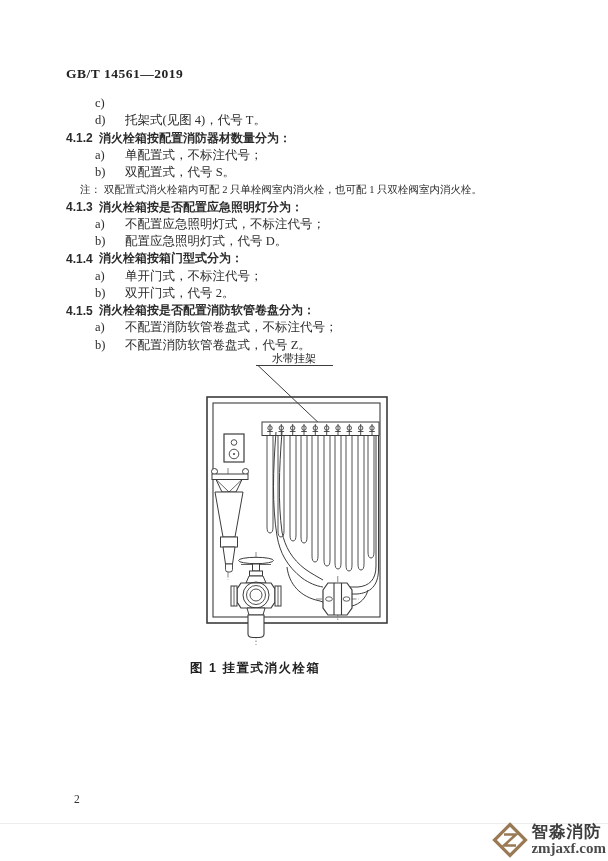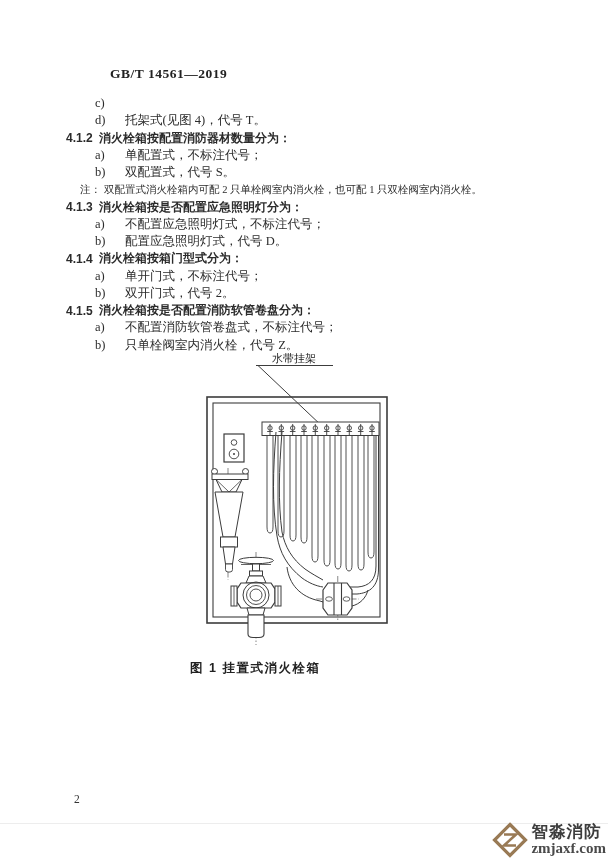--- a/index.html
+++ b/index.html
@@ -3,21 +3,21 @@
 <meta charset="utf-8">
 <style>
   html,body{margin:0;padding:0;}
   body{
     width:608px;height:861px;position:relative;background:#ffffff;
     font-family:"Liberation Serif","DejaVu Serif",serif;
     color:#2b2b2b;overflow:hidden;
   }
   .page-header{
     position:absolute;left:66px;top:66px;
-    font-size:13.5px;font-weight:bold;letter-spacing:.5px;color:#222;margin-left:44px;
+    font-size:13.5px;font-weight:bold;letter-spacing:.5px;color:#222;
   }
   .textblock{position:absolute;left:66px;top:95px;width:486px;}
   .line{display:flex;align-items:center;height:17.25px;font-size:12.5px;white-space:nowrap;}
   .line .lbl{flex:0 0 auto;}
   .line.clause{font-weight:bold;font-family:"Liberation Sans","DejaVu Sans",sans-serif;font-size:12px;align-items:center;}
   .line.clause .lbl{width:33px;}
   .line.item{padding-left:29px;}
   .line.item .lbl{width:30px;}
   .line.note{padding-left:14px;font-size:10.5px;}
   .line.note .lbl{margin-right:3px;}
@@ -94,21 +94,21 @@
   <div class="line clause">
       <span class="lbl">4.1.5</span>
       <span>消火栓箱按是否配置消防软管卷盘分为：</span>
     </div>
   <div class="line item">
       <span class="lbl">a)</span>
       <span>不配置消防软管卷盘式，不标注代号；</span>
     </div>
   <div class="line item">
       <span class="lbl">b)</span>
-      <span>只单栓阀室内消火栓，代号 Z。</span>
+      <span>不配置消防软管卷盘式，代号 Z。</span>
     </div>
 </div>
 
 <svg class="figure-svg" width="210" height="315" viewBox="0 0 210 315" fill="none" stroke="#3c3c3c" stroke-width="1">
 
   <g>
     <text x="104" y="22" text-anchor="middle" font-size="11" fill="#222" stroke="none">水带挂架</text>
     <path d="M66 25.5 H143"></path>
     <path d="M68 25.5 L133 87"></path>
   </g>

